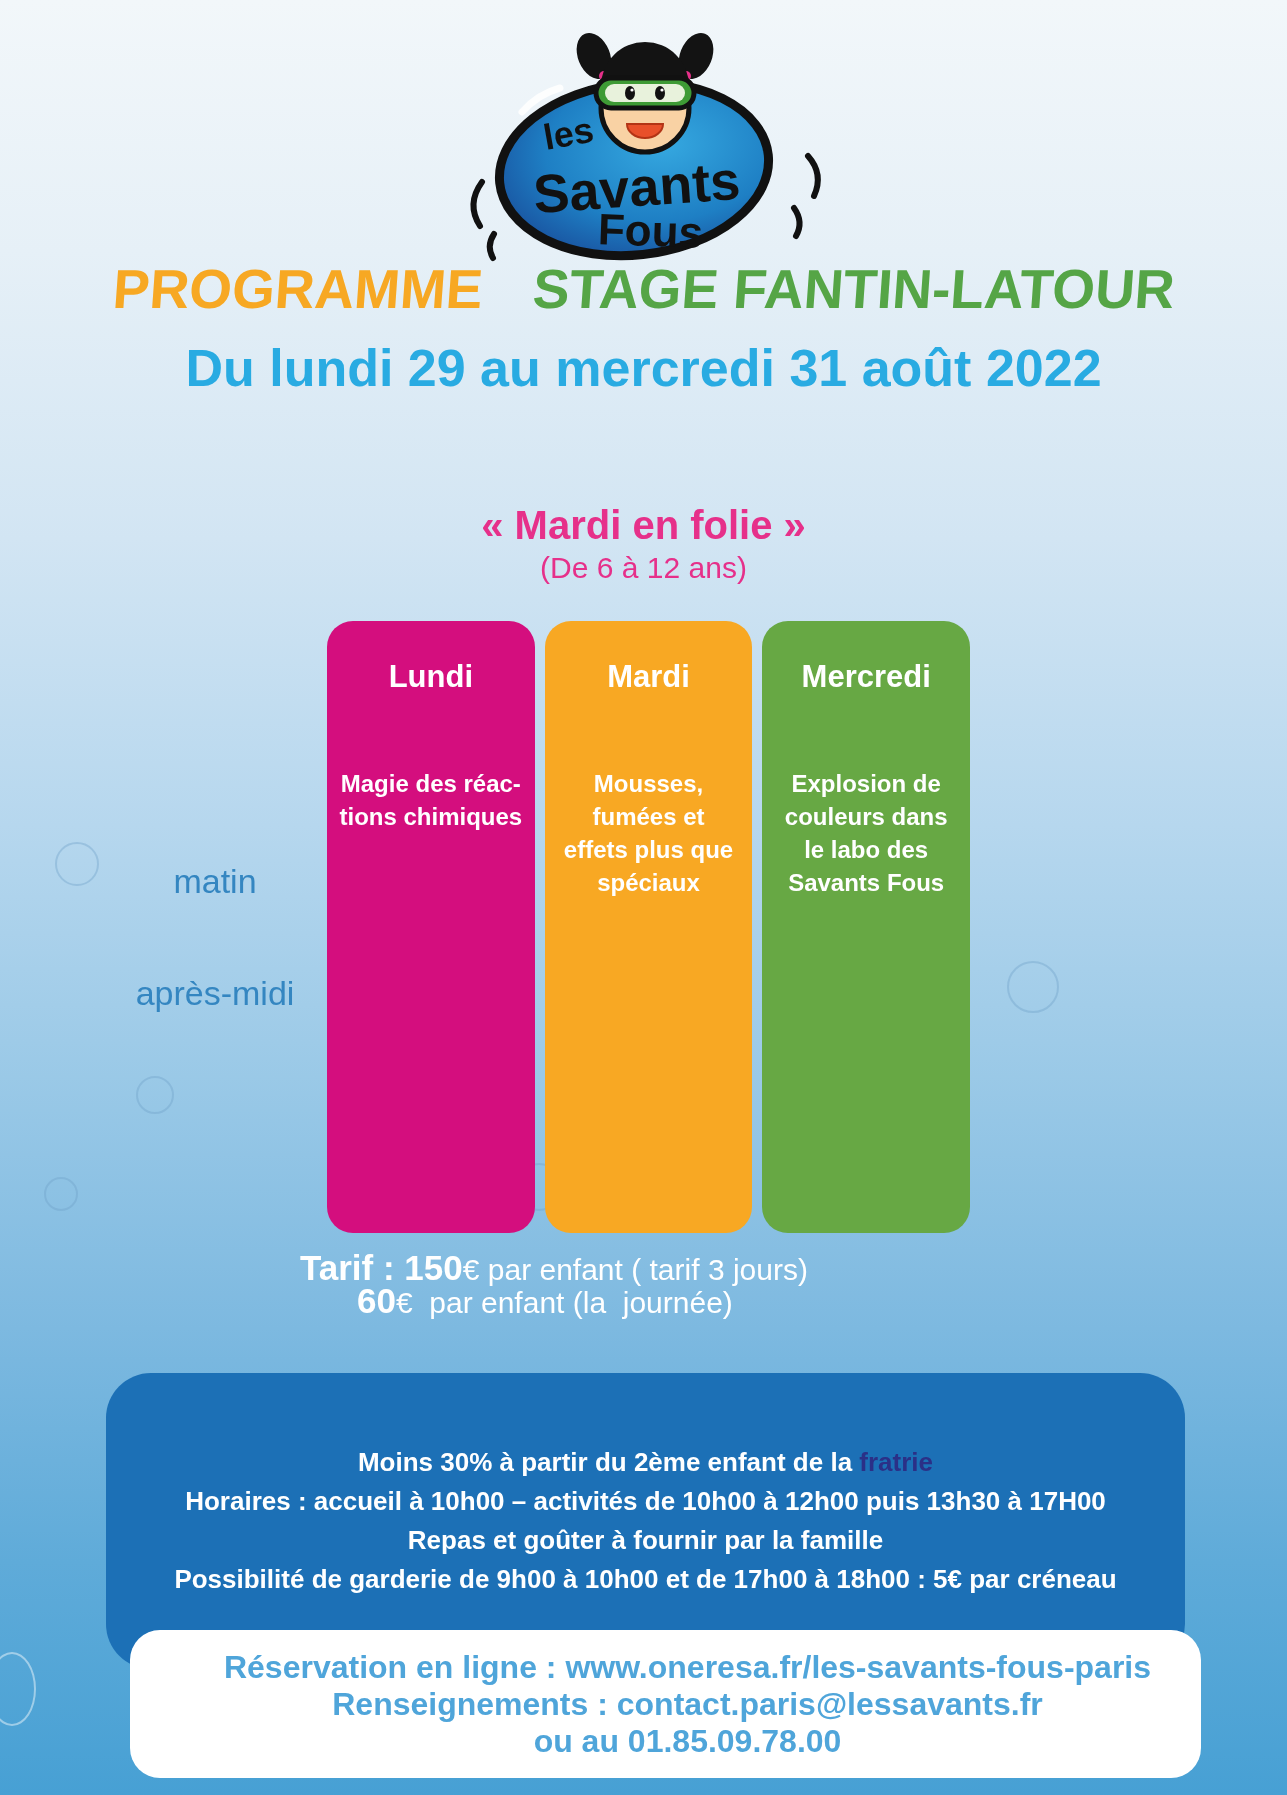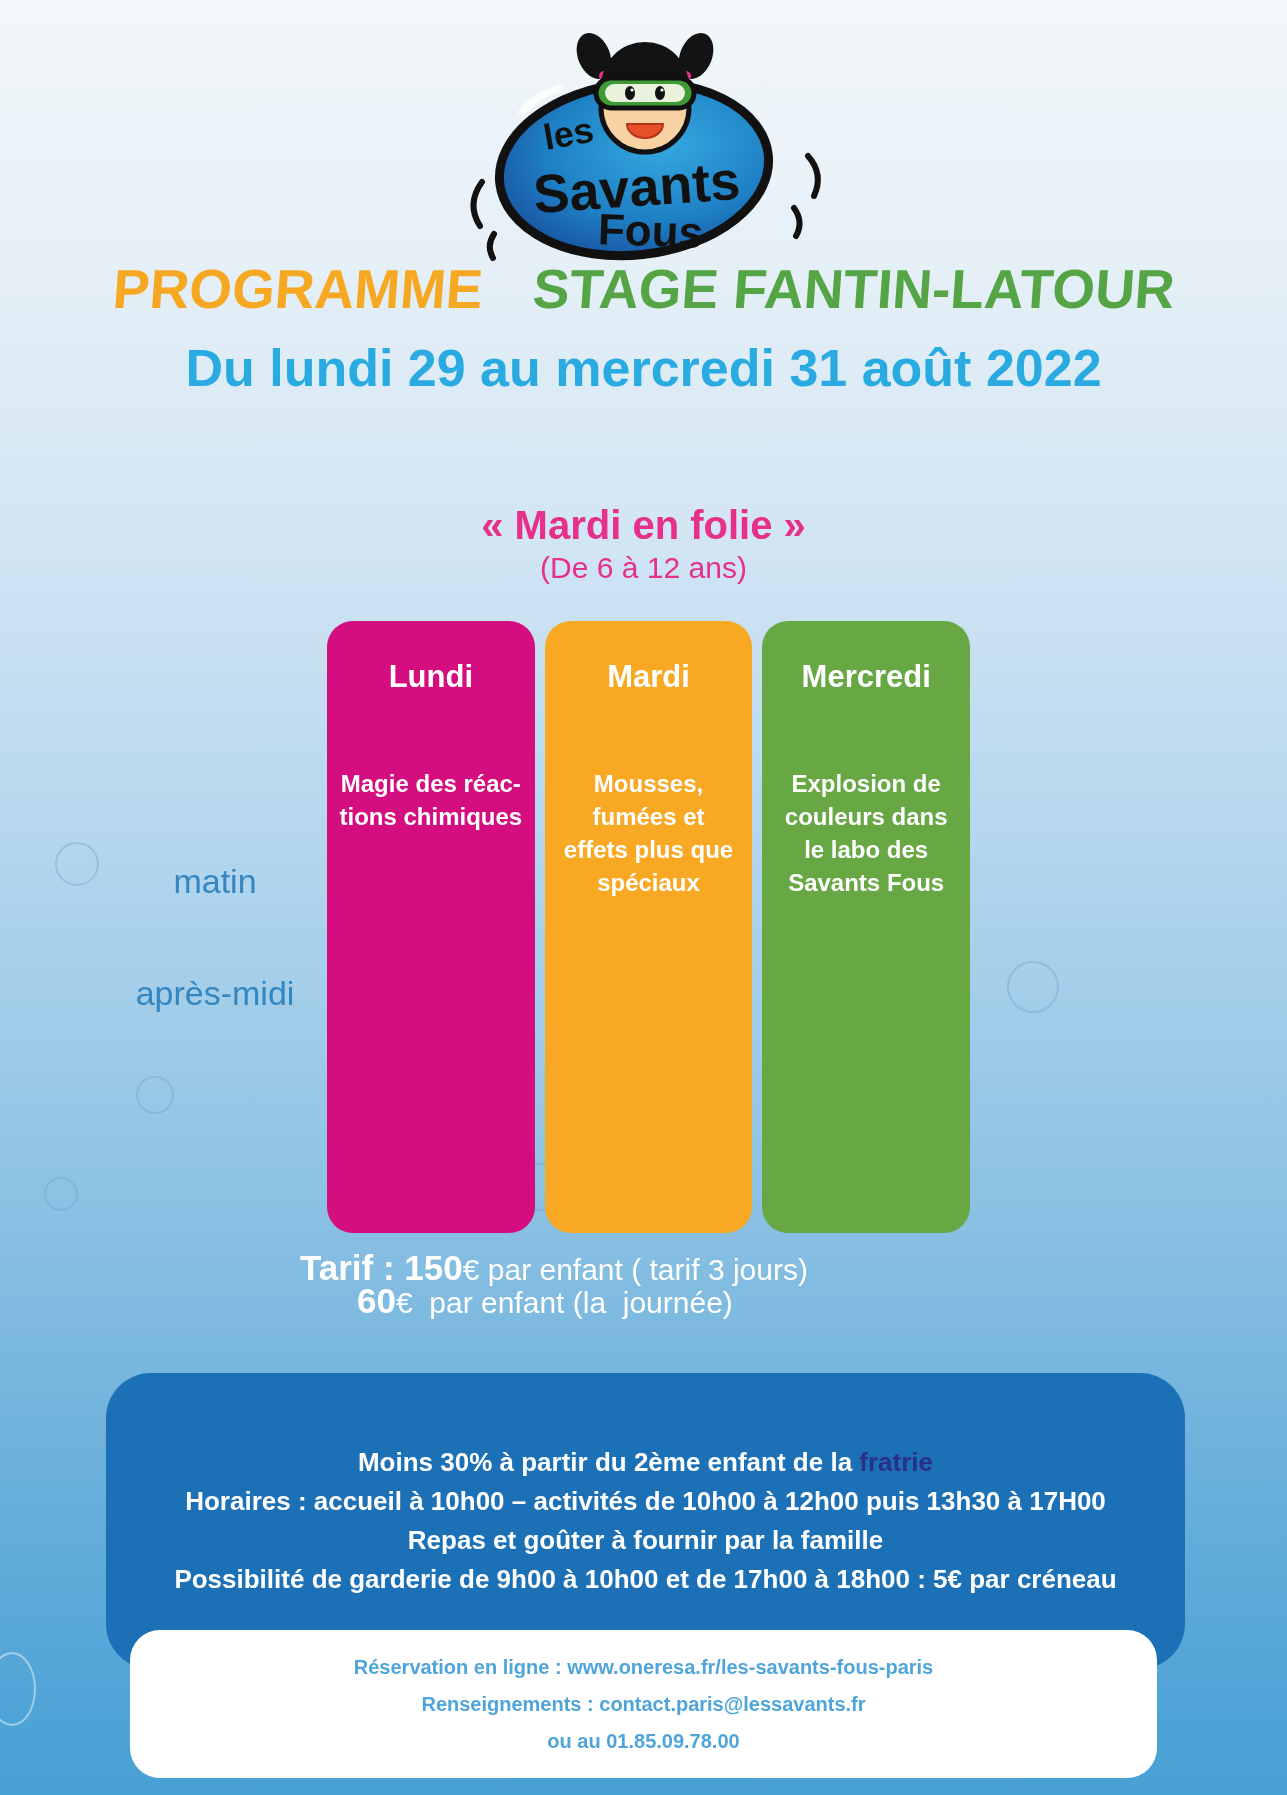--- a/index.html
+++ b/index.html
@@ -74,21 +74,21 @@
     border-radius:45px;
     display:flex;flex-direction:column;justify-content:center;
     color:#fff;font-size:26px;font-weight:700;text-align:center;
     line-height:39px;
   }
 
   .contact-box{
     position:absolute;left:130px;top:1630px;width:1027px;height:148px;
     background:#ffffff;border-radius:30px;
     display:flex;flex-direction:column;justify-content:center;
-    font-size:20px;font-weight:700;text-align:center;line-height:37px;
+    font-size:32px;font-weight:700;text-align:center;line-height:37px;padding-left:44px;
   }
 </style>
 </head>
 <body>
 
 <div class="page">
 
   <div class="bubble bubble-dark" style="left:55px;top:842px;width:40px;height:40px;"></div>
   <div class="bubble bubble-dark" style="left:1007px;top:961px;width:48px;height:48px;"></div>
   <div class="bubble bubble-dark" style="left:934px;top:1073px;width:26px;height:26px;"></div>

